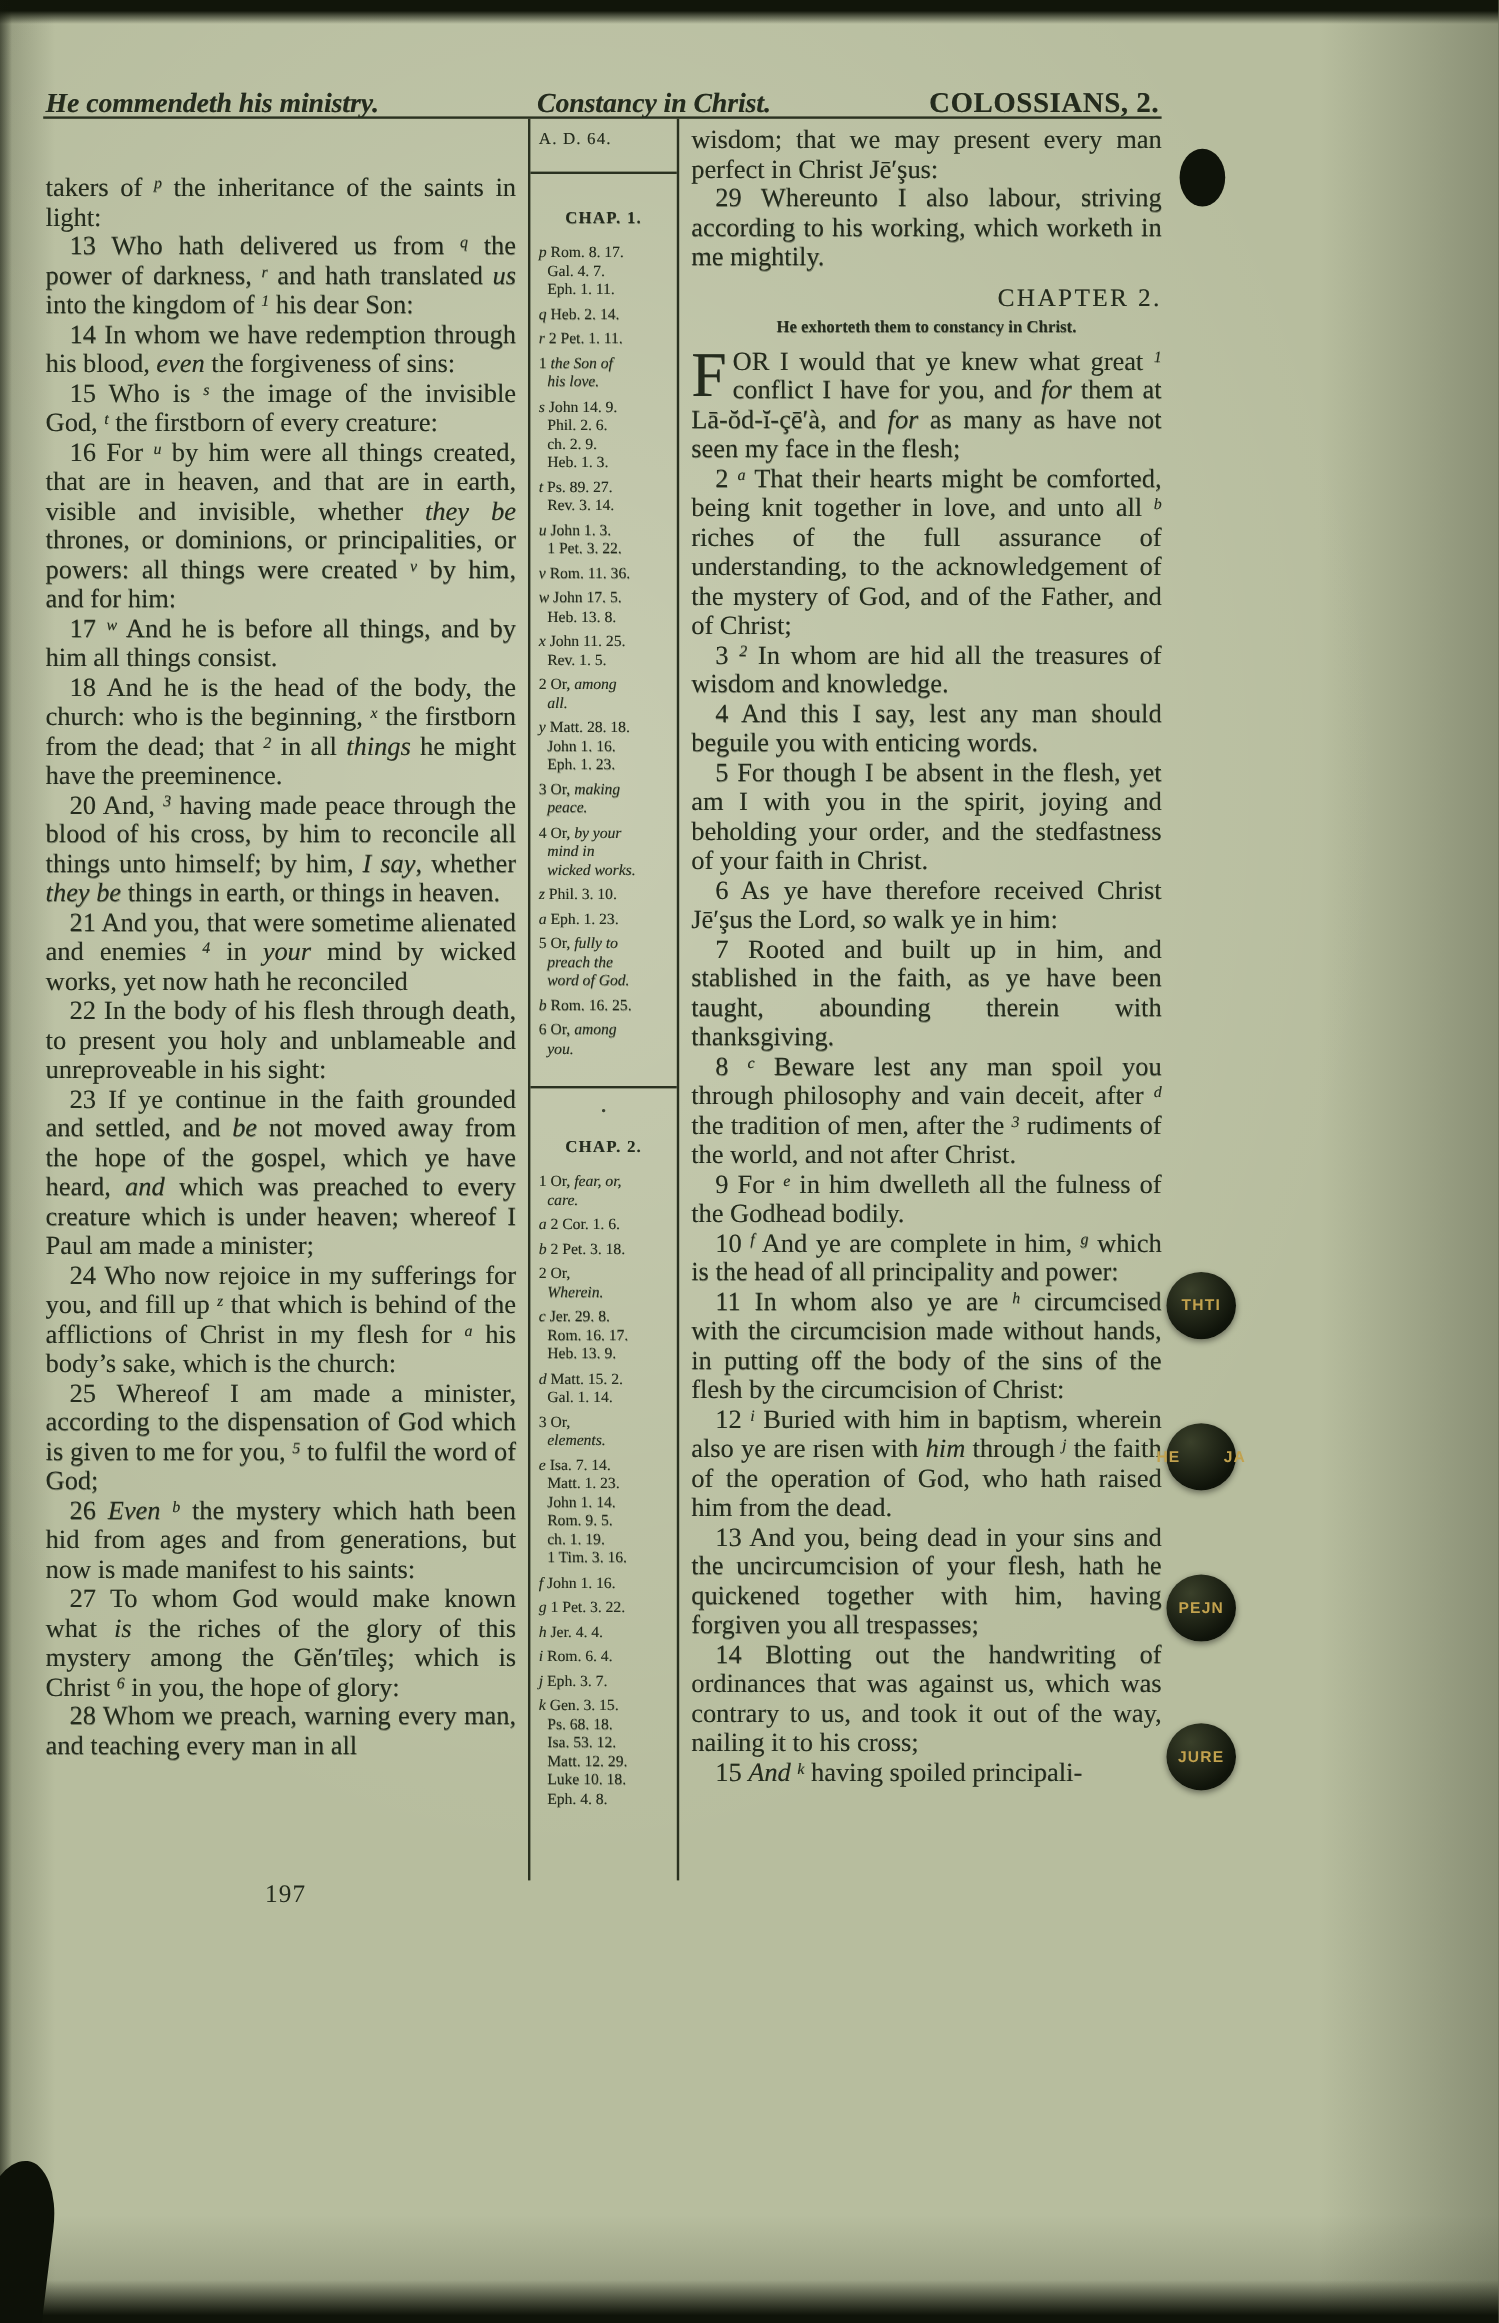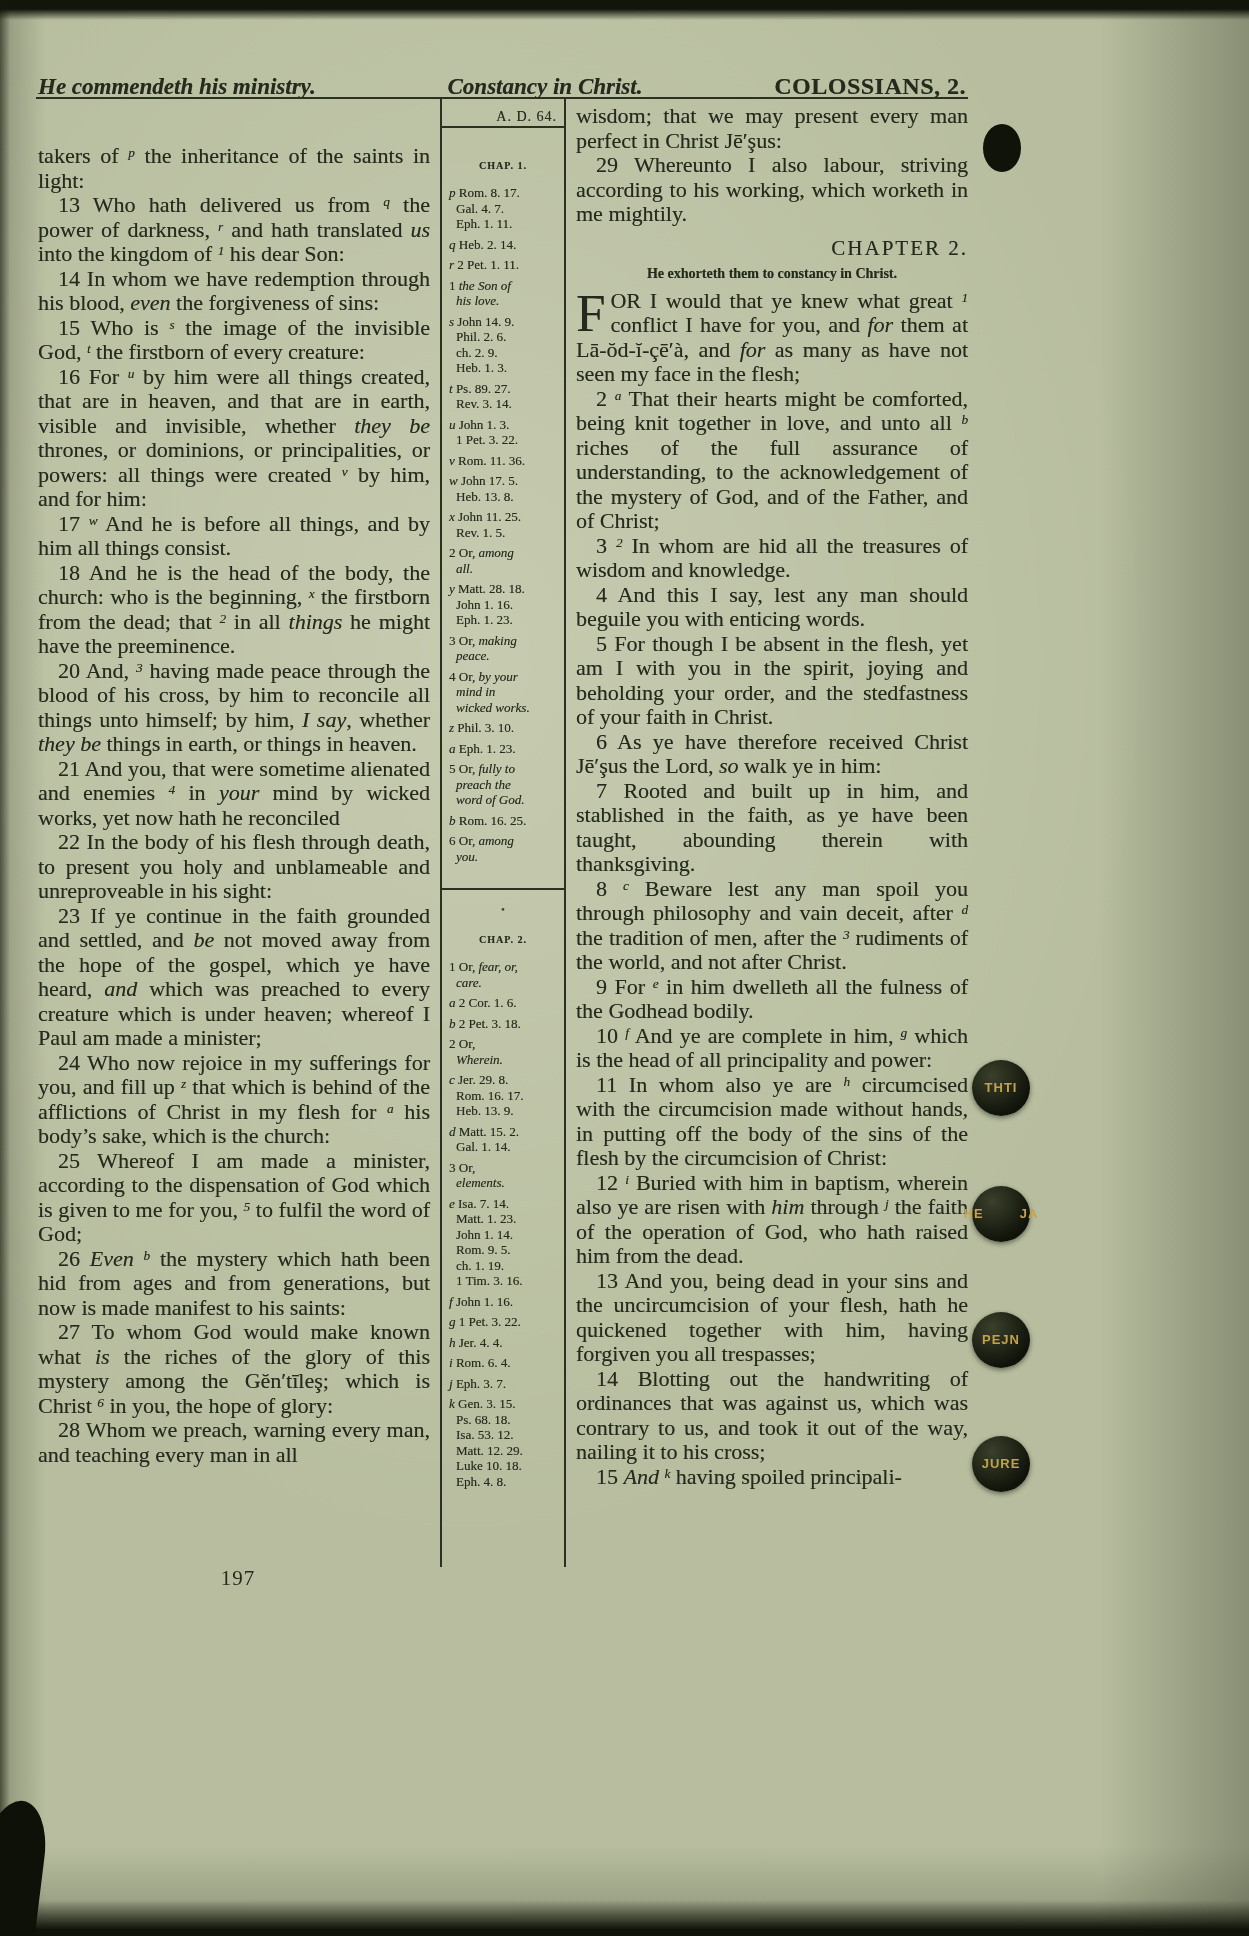--- a/index.html
+++ b/index.html
@@ -36,23 +36,23 @@
     text-shadow:0.25px 0.25px 0 rgba(36,43,29,0.45); }
   .col-left  { width:404px; padding:5px 10px 0 2px;margin-top:40px; }
   .col-center{ width:126px; border-left:2px solid #2a3120; border-right:2px solid #2a3120;
                padding:6px 7px 0; font-size:13px; line-height:15.5px; }
   .col-right { width:402px; padding:5px 0 0 10px; }
 
   .verse { font-size:22px; line-height:24.5px; text-align:justify; text-indent:20px; }
   .verse.cont { text-indent:0; }
   sup { font-size:0.6em; font-style:italic; line-height:0; vertical-align:0.45em; }
 
-  .ad { text-align:right; font-size:14px; letter-spacing:1px; padding:4px 0 1px; }
+  .ad { text-align:left; font-size:14px; letter-spacing:1px; padding:4px 0 18px; }
   .ad-rule { border-top:2px solid #2a3120; margin:0 -7px 30px -7px; }
-  .chap-head { text-align:center; font-size:10px; font-weight:bold; letter-spacing:1px; margin:0 0 12px; }
+  .chap-head { text-align:center; font-size:14px; font-weight:bold; letter-spacing:1px; margin:0 0 12px; }
   .ref { white-space:pre-line; text-indent:-7px; padding-left:7px; margin-bottom:5px; }
   .center-divider { border-top:2px solid #2a3120; margin:24px -7px 0 -7px; }
   .center-dot { text-align:center; margin:12px 0 14px; font-size:11px; color:#3a4130; }
   .center-dot::after { content:"•"; }
 
   .chapter-heading { text-align:right; font-size:21px; letter-spacing:2px; margin:9px 0 5px; }
   .chapter-summary { text-align:center; font-size:14px; font-weight:bold; margin:0 0 7px; }
   .first-verse { text-indent:0; }
   .dropcap { float:left; font-size:53px; line-height:42px; padding:3px 5px 0 0; }
 

